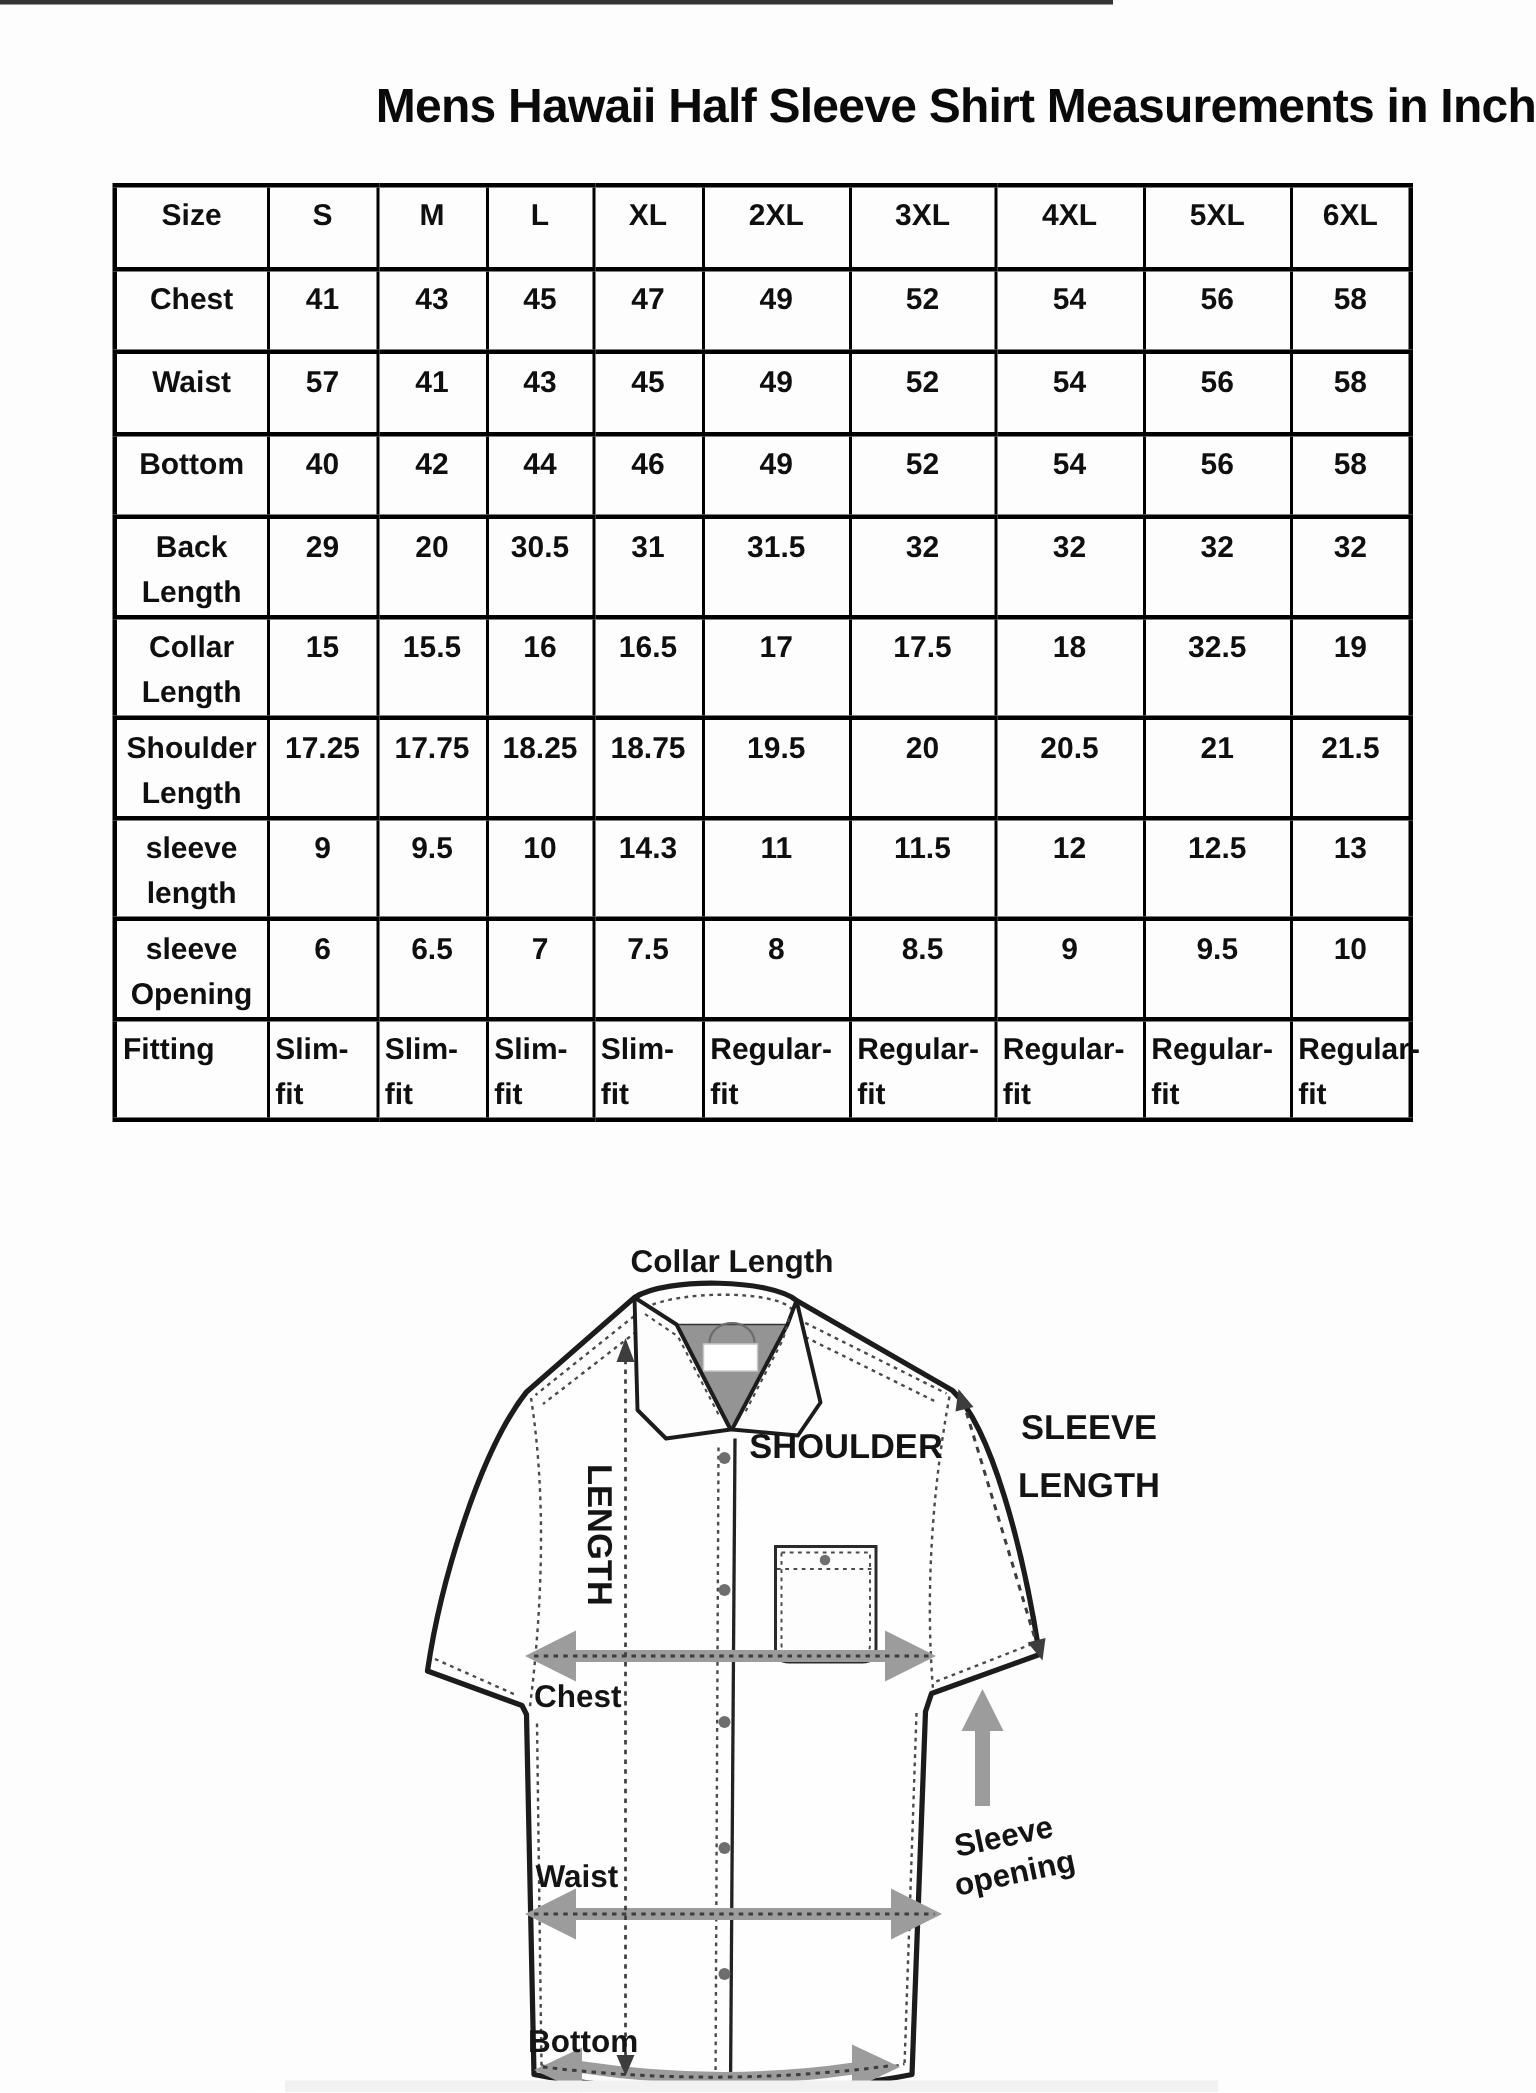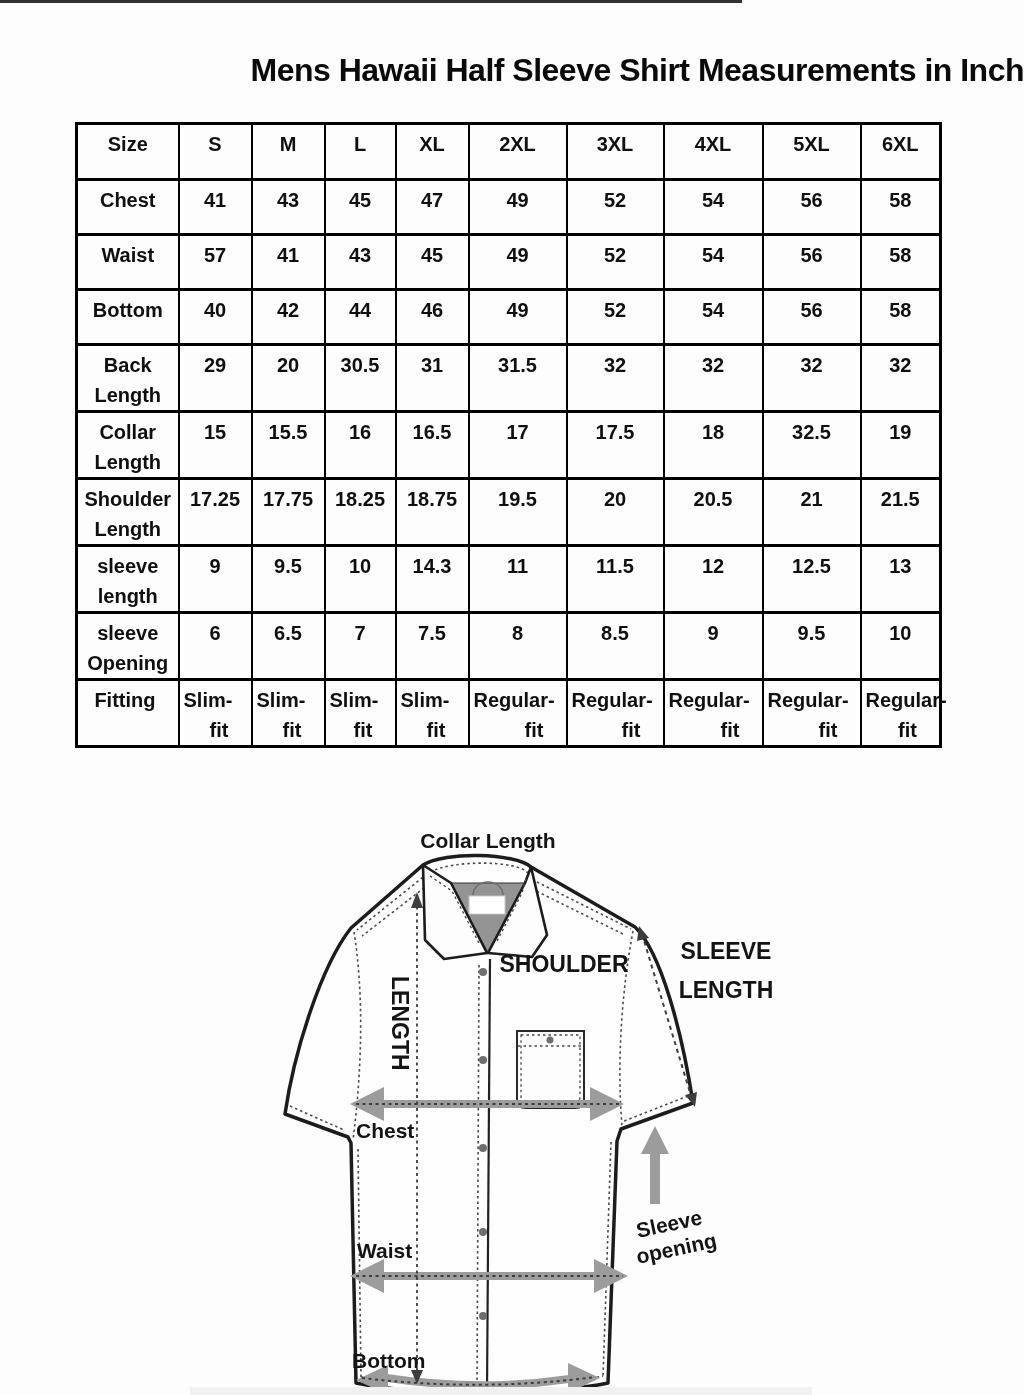--- a/index.html
+++ b/index.html
@@ -23,21 +23,21 @@
   .size-table th,.size-table td{
     border:2px solid #000;border-top-width:3px;border-bottom-width:3px;
     vertical-align:top;text-align:center;
     padding:4px 4px 0 4px;white-space:pre-line;font-weight:700;
   }
   .size-table thead tr{height:56px;}
   .size-table tbody tr:nth-child(-n+3){height:55px;}
   .size-table tbody tr:nth-child(4){height:56px;margin-left:23px;}
   .size-table tbody tr:nth-child(n+5){height:60px;}
   .size-table tbody tr:nth-child(9){height:64px;}
-  .size-table tr.alignr th,.size-table tr.alignr td{text-align:right;padding-right:22px;}
+  .size-table tr.alignr th,.size-table tr.alignr td{text-align:left;padding-right:8px;}
   .diagram{position:absolute;left:190px;top:800px;width:640px;height:600px;}
   .diagram svg{display:block;width:100%;height:100%;}
   .diagram text{font-family:"Liberation Sans",sans-serif;font-weight:700;fill:#141414;}
 </style>
 </head>
 <body>
 
 <div class="page">
   <div class="top-bar"></div>
 

